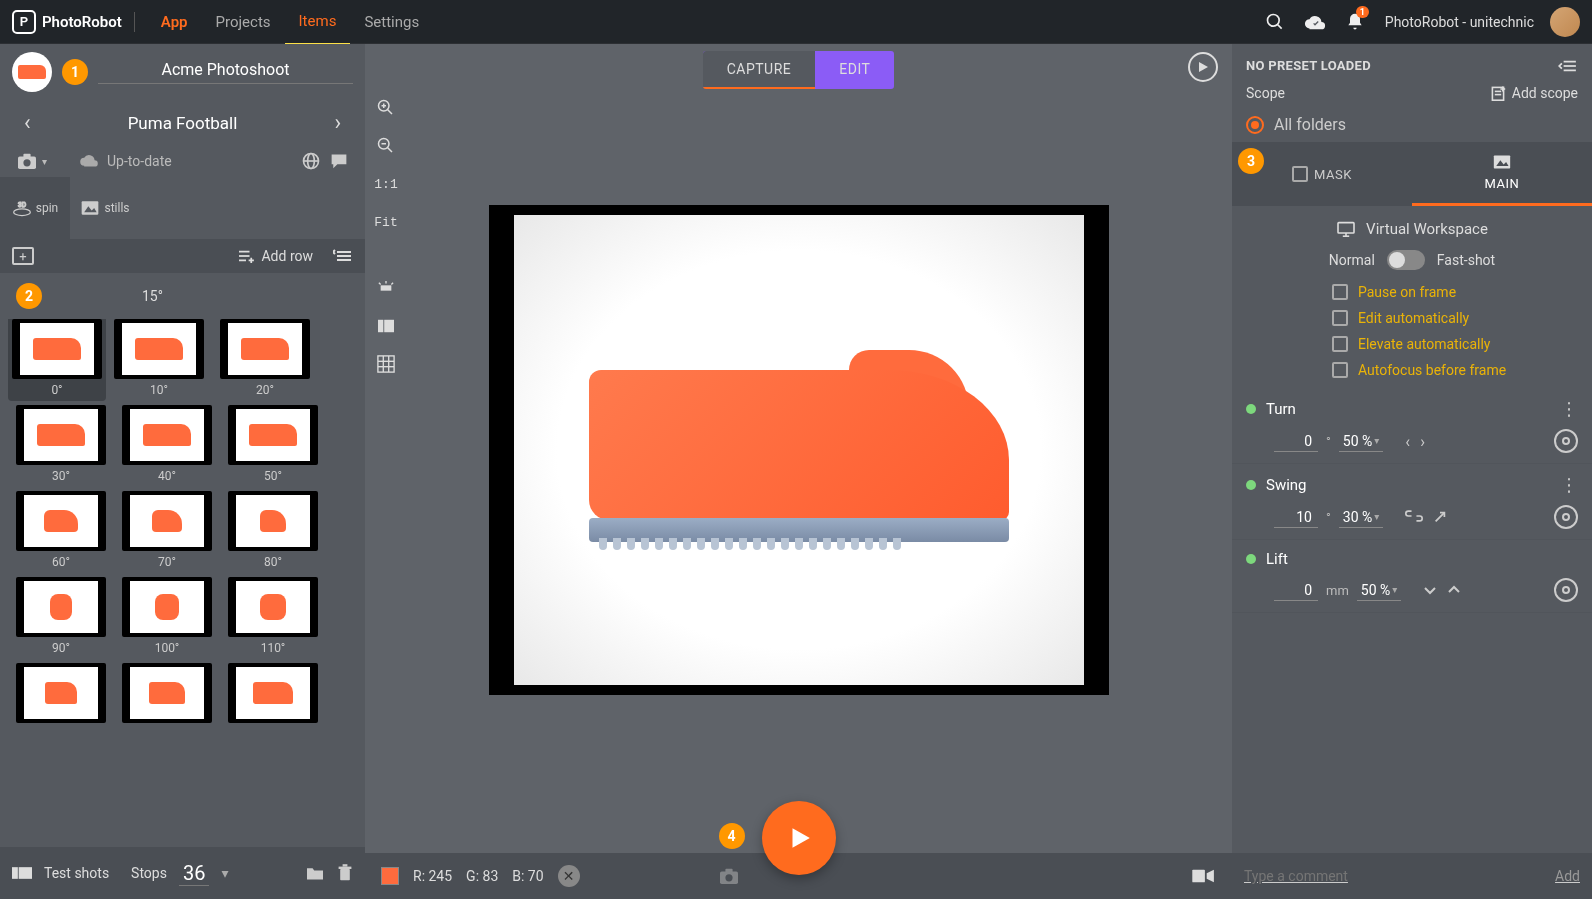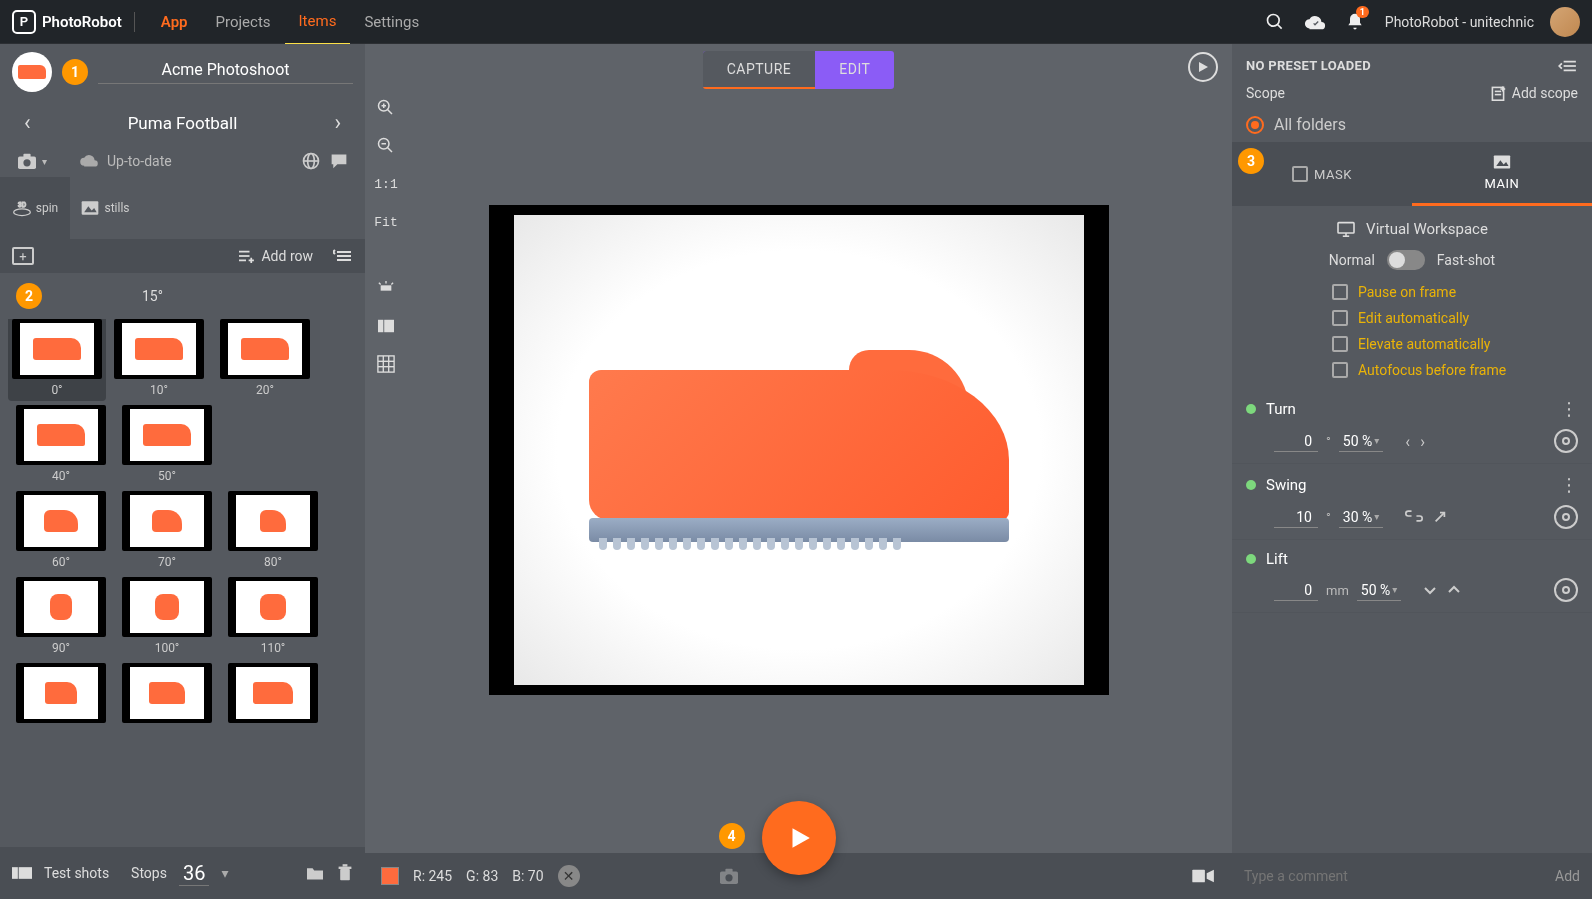--- a/index.html
+++ b/index.html
@@ -107,21 +107,21 @@
 .robot-block { padding:10px 14px; border-bottom:1px solid #4a4e5455;}
 .robot-hdr { display:flex; align-items:center; gap:10px; font-size:15px; color:#fff;}
 .status-dot { width:10px; height:10px; border-radius:50%; background:#7dd87d;}
 .robot-ctrl-row { display:flex; align-items:center; gap:8px; padding-top:10px;}
 .val-field { border-bottom:1px solid #888; padding:2px 6px; font-size:14px; color:#fff; min-width:44px; text-align:right;}
 .unit-lbl { font-size:13px; color:#bbb;}
 .pct-field { border-bottom:1px solid #888; padding:2px 4px; font-size:14px; color:#fff; display:flex;align-items:center;gap:2px;}
 .robot-nav { display:flex; gap:10px; color:#ccc; margin-left:14px;}
 .target-ic { margin-left:auto; width:24px; height:24px; border:2px solid #ccc; border-radius:50%; display:flex;align-items:center;justify-content:center; cursor:pointer;}
 .more-dots { margin-left:auto; color:#ccc; cursor:pointer; font-size:18px;}
-.comment-bar { margin-top:auto; height:46px; background:#4a4e54; display:flex; align-items:center; padding:0 12px; gap:18px;}
+.comment-bar { margin-top:auto; height:46px; background:#4a4e54; display:flex; align-items:center; padding:0 12px; gap:18px;text-decoration:underline;}
 .comment-input { flex:1; background:transparent; border:none; color:#ccc; font-size:14px; outline:none;}
 .add-btn { color:#999; font-size:14px; cursor:pointer;}
 svg { display:block; }
 </style>
 </head>
 <body>
 
 <div class="header">
   <div class="logo">
     <div class="logo-hex">P</div>
@@ -272,20 +272,28 @@
             <span class="thumb-label">20°</span>
           </div>
       </div>
       <div class="thumb-row">
         <div class="thumb-cell">
             <div class="thumb-img">
               <div class="thumb-img-inner">
                 <div class="thumb-shoe"></div>
               </div>
             </div>
+            <span class="thumb-label">30°</span>
+          </div>
+        <div class="thumb-cell">
+            <div class="thumb-img">
+              <div class="thumb-img-inner">
+                <div class="thumb-shoe"></div>
+              </div>
+            </div>
             <span class="thumb-label">40°</span>
           </div>
         <div class="thumb-cell">
             <div class="thumb-img">
               <div class="thumb-img-inner">
                 <div class="thumb-shoe"></div>
               </div>
             </div>
             <span class="thumb-label">50°</span>
           </div>

